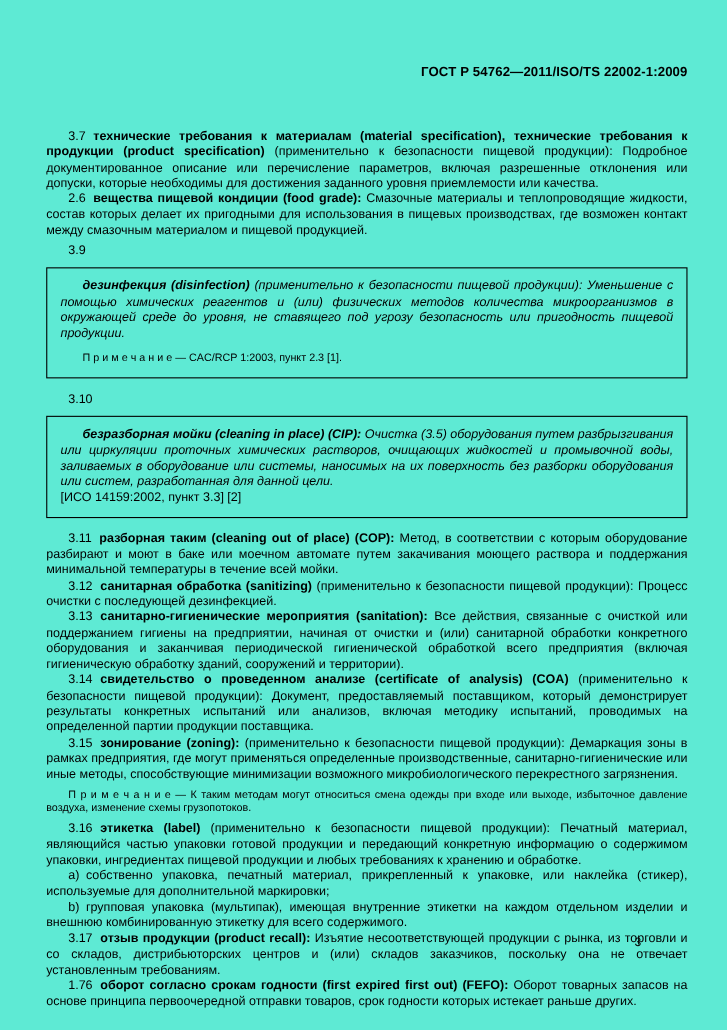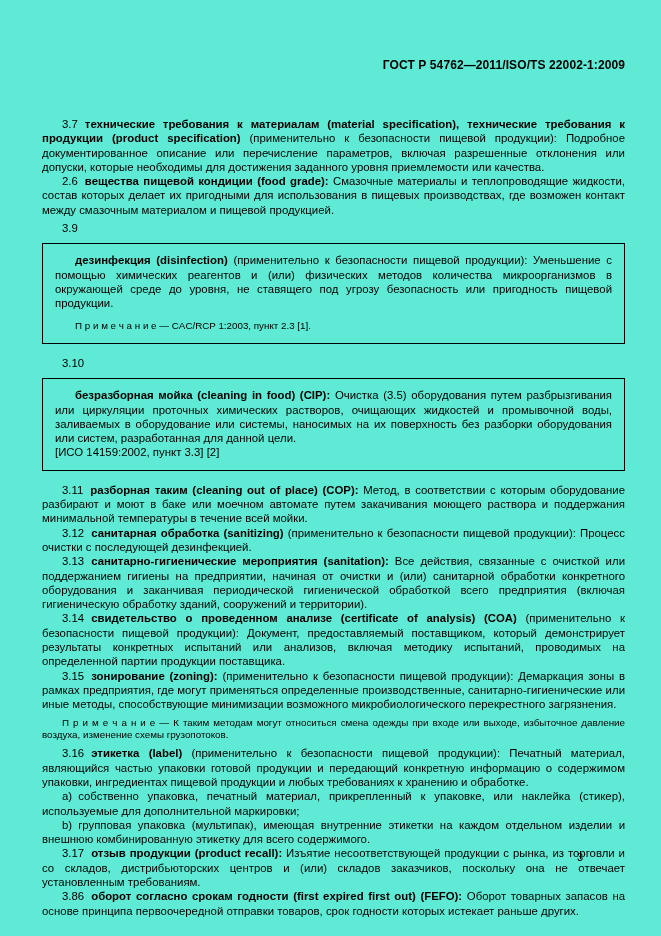--- a/index.html
+++ b/index.html
@@ -39,21 +39,21 @@
   p.item .marker { padding-right: 6px; }
   p.numline {
     text-indent: 20px;
     margin: 4px 0 6px 0;
   }
   .box {
     border: 1.5px solid #000000;
     margin: 8px 0 12px 0;
     padding: 9px 12px 10px 12px;
   }
-  .box .boxdef { text-indent: 20px; text-align: justify; }
+  .box .boxdef { text-indent: 20px; text-align: justify; font-style: italic; }
   .box .boxref { text-indent: 0; }
   .note {
     font-size: 9.8px;
     line-height: 12.4px;
     text-indent: 20px;
     text-align: justify;
     margin: 5px 0 5px 0;
   }
   .box .note { margin: 9px 0 1px 0; }
   .page-number {
@@ -72,29 +72,29 @@
   <div class="content" id="content">
       <p class="term"><span class="num">3.7</span><b class="termname">технические требования к материалам (material specification), технические требования к продукции (product specification)</b><span class="termtext"> (применительно к безопасности пищевой продукции): Подробное документированное описание или перечисление параметров, включая разрешенные отклонения или допуски, которые необходимы для достижения заданного уровня приемлемости или качества.</span></p>
       <p class="term"><span class="num">2.6</span><b class="termname">вещества пищевой кондиции (food grade):</b><span class="termtext"> Смазочные материалы и теплопроводящие жидкости, состав которых делает их пригодными для использования в пищевых производствах, где возможен контакт между смазочным материалом и пищевой продукцией.</span></p>
       <p class="numline">3.9</p>
       <div class="box">
         <p class="boxdef"><b class="termname">дезинфекция (disinfection)</b><span class="termtext"> (применительно к безопасности пищевой продукции): Уменьшение с помощью химических реагентов и (или) физических методов количества микроорганизмов в окружающей среде до уровня, не ставящего под угрозу безопасность или пригодность пищевой продукции.</span></p>
         <p class="note">П р и м е ч а н и е — CAC/RCP 1:2003, пункт 2.3 [1].</p>
       </div>
       <p class="numline">3.10</p>
       <div class="box">
-        <p class="boxdef"><b class="termname">безразборная мойка (cleaning in food) (CIP):</b><span class="termtext"> Очистка (3.5) оборудования путем разбрызгивания или циркуляции проточных химических растворов, очищающих жидкостей и промывочной воды, заливаемых в оборудование или системы, наносимых на их поверхность без разборки оборудования или систем, разработанная для данной цели.</span></p>
+        <p class="boxdef"><b class="termname">безразборная мойки (cleaning in place) (CIP):</b><span class="termtext"> Очистка (3.5) оборудования путем разбрызгивания или циркуляции проточных химических растворов, очищающих жидкостей и промывочной воды, заливаемых в оборудование или системы, наносимых на их поверхность без разборки оборудования или систем, разработанная для данной цели.</span></p>
         <p class="boxref">[ИСО 14159:2002, пункт 3.3] [2]</p>
       </div>
       <p class="term"><span class="num">3.11</span><b class="termname">разборная таким (cleaning out of place) (COP):</b><span class="termtext"> Метод, в соответствии с которым оборудование разбирают и моют в баке или моечном автомате путем закачивания моющего раствора и поддержания минимальной температуры в течение всей мойки.</span></p>
       <p class="term"><span class="num">3.12</span><b class="termname">санитарная обработка (sanitizing)</b><span class="termtext"> (применительно к безопасности пищевой продукции): Процесс очистки с последующей дезинфекцией.</span></p>
       <p class="term"><span class="num">3.13</span><b class="termname">санитарно-гигиенические мероприятия (sanitation):</b><span class="termtext"> Все действия, связанные с очисткой или поддержанием гигиены на предприятии, начиная от очистки и (или) санитарной обработки конкретного оборудования и заканчивая периодической гигиенической обработкой всего предприятия (включая гигиеническую обработку зданий, сооружений и территории).</span></p>
       <p class="term"><span class="num">3.14</span><b class="termname">свидетельство о проведенном анализе (certificate of analysis) (COA)</b><span class="termtext"> (применительно к безопасности пищевой продукции): Документ, предоставляемый поставщиком, который демонстрирует результаты конкретных испытаний или анализов, включая методику испытаний, проводимых на определенной партии продукции поставщика.</span></p>
       <p class="term"><span class="num">3.15</span><b class="termname">зонирование (zoning):</b><span class="termtext"> (применительно к безопасности пищевой продукции): Демаркация зоны в рамках предприятия, где могут применяться определенные производственные, санитарно-гигиенические или иные методы, способствующие минимизации возможного микробиологического перекрестного загрязнения.</span></p>
       <p class="note">П р и м е ч а н и е — К таким методам могут относиться смена одежды при входе или выходе, избыточное давление воздуха, изменение схемы грузопотоков.</p>
       <p class="term"><span class="num">3.16</span><b class="termname">этикетка (label)</b><span class="termtext"> (применительно к безопасности пищевой продукции): Печатный материал, являющийся частью упаковки готовой продукции и передающий конкретную информацию о содержимом упаковки, ингредиентах пищевой продукции и любых требованиях к хранению и обработке.</span></p>
       <p class="item"><span class="marker">a)</span><span class="itemtext">собственно упаковка, печатный материал, прикрепленный к упаковке, или наклейка (стикер), используемые для дополнительной маркировки;</span></p>
       <p class="item"><span class="marker">b)</span><span class="itemtext">групповая упаковка (мультипак), имеющая внутренние этикетки на каждом отдельном изделии и внешнюю комбинированную этикетку для всего содержимого.</span></p>
       <p class="term"><span class="num">3.17</span><b class="termname">отзыв продукции (product recall):</b><span class="termtext"> Изъятие несоответствующей продукции с рынка, из торговли и со складов, дистрибьюторских центров и (или) складов заказчиков, поскольку она не отвечает установленным требованиям.</span></p>
-      <p class="term"><span class="num">3.86</span><b class="termname">оборот согласно срокам годности (first expired first out) (FEFO):</b><span class="termtext"> Оборот товарных запасов на основе принципа первоочередной отправки товаров, срок годности которых истекает раньше других.</span></p>
+      <p class="term"><span class="num">1.76</span><b class="termname">оборот согласно срокам годности (first expired first out) (FEFO):</b><span class="termtext"> Оборот товарных запасов на основе принципа первоочередной отправки товаров, срок годности которых истекает раньше других.</span></p>
     </div>
   <div class="page-number">3</div>
 </div>
 
 </body></html>

